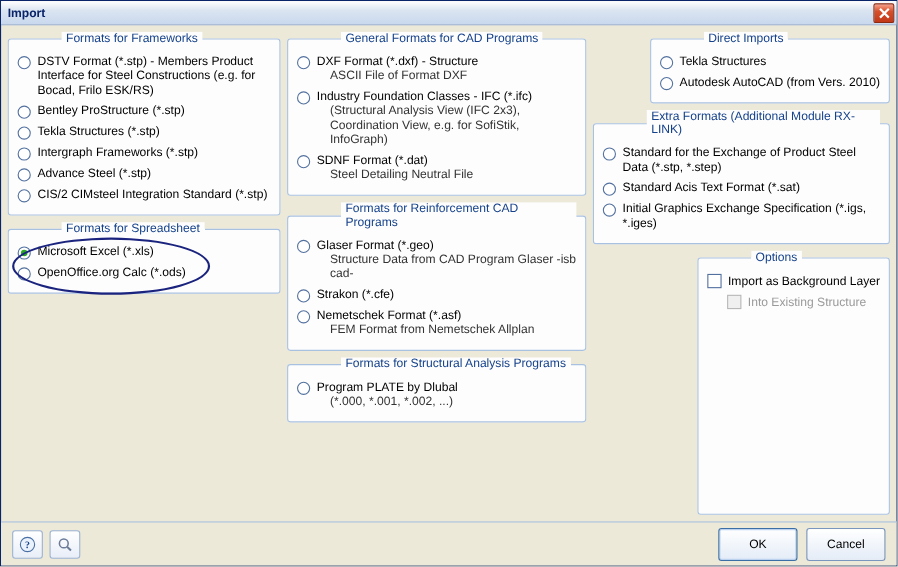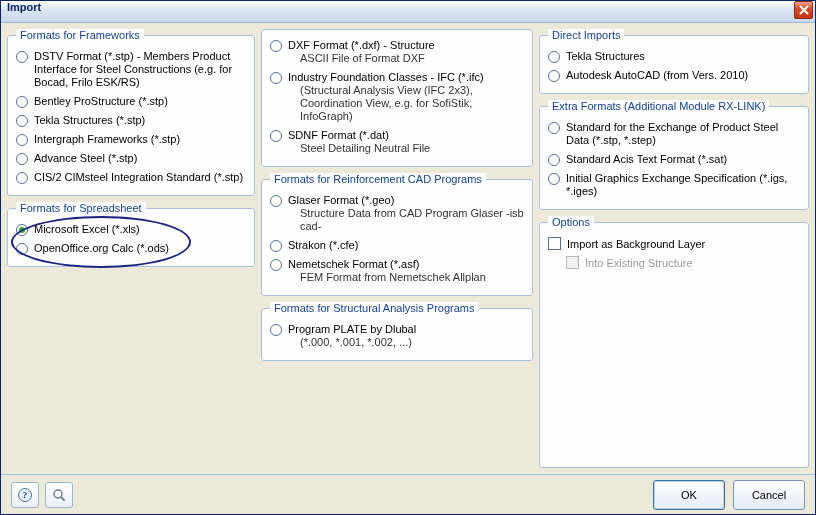--- a/index.html
+++ b/index.html
@@ -18,20 +18,21 @@
     border: 1px solid #0a246a;
     background: #ece9d8;
     display: flex;
     flex-direction: column;
   }
   .titlebar {
     height: 22px;
     background: linear-gradient(to bottom,#ffffff, #dbe5f1 40%, #c9d8ee);
     border-bottom: 1px solid #9db4d6;
     display: flex;
+    align-items: center;
     justify-content: space-between;
     padding: 0 2px 0 6px;
   }
   .titlebar .title { font-weight: bold; color:#0a246a; font-size:11px;}
   .close-btn {
     width: 19px; height: 18px;
     background: linear-gradient(to bottom,#f7a28b,#d64f2a 40%,#c13818);
     border: 1px solid #8b2a12;
     border-radius: 2px;
     display:flex; align-items:center; justify-content:center;
@@ -40,33 +41,34 @@
   .close-btn svg { width:10px; height:10px; }
   .content {
     flex:1;
     padding: 6px;
     display:flex;
     gap: 6px;
   }
   .col { display:flex; flex-direction:column; gap:6px; }
   .col.left { width: 248px; }
   .col.mid  { width: 272px; }
-  .col.right{ flex:1; }
+  .col.right{ flex:1;align-items:flex-end; }
   fieldset.group {
     border: 1px solid #a9c1e0;
     border-radius: 3px;
     background: #fdfdfd;
     padding: 6px 8px 8px 8px;
     margin:0;
   }
   fieldset.group > legend {
     color:#15428b;
     padding: 0 4px;
     font-size:11px;
     background:#fdfdfd;
+    margin-left:40px;
   }
   .radio-row {
     display:flex;
     align-items:flex-start;
     gap:6px;
     padding: 3px 0;
     cursor:pointer;
   }
   .radio {
     width:12px; height:12px; flex:0 0 12px;
@@ -184,20 +186,21 @@
             <span class="radio"></span>
             <span class="lbl">OpenOffice.org Calc (*.ods)</span>
           </div>
         </fieldset>
         <div class="annot-ring" style="left:4px; top:14px; width:180px; height:52px;"></div>
       </div>
     </div>
 
     <div class="col mid">
       <fieldset class="group">
+        <legend>General Formats for CAD Programs</legend>
         <div class="radio-row multi">
           <span class="radio"></span>
           <span class="lbl">
             <span>DXF Format (*.dxf) - Structure</span><br>
             <span class="sub">ASCII File of Format DXF</span>
           </span>
         </div>
         <div class="radio-row multi">
           <span class="radio"></span>
           <span class="lbl">

